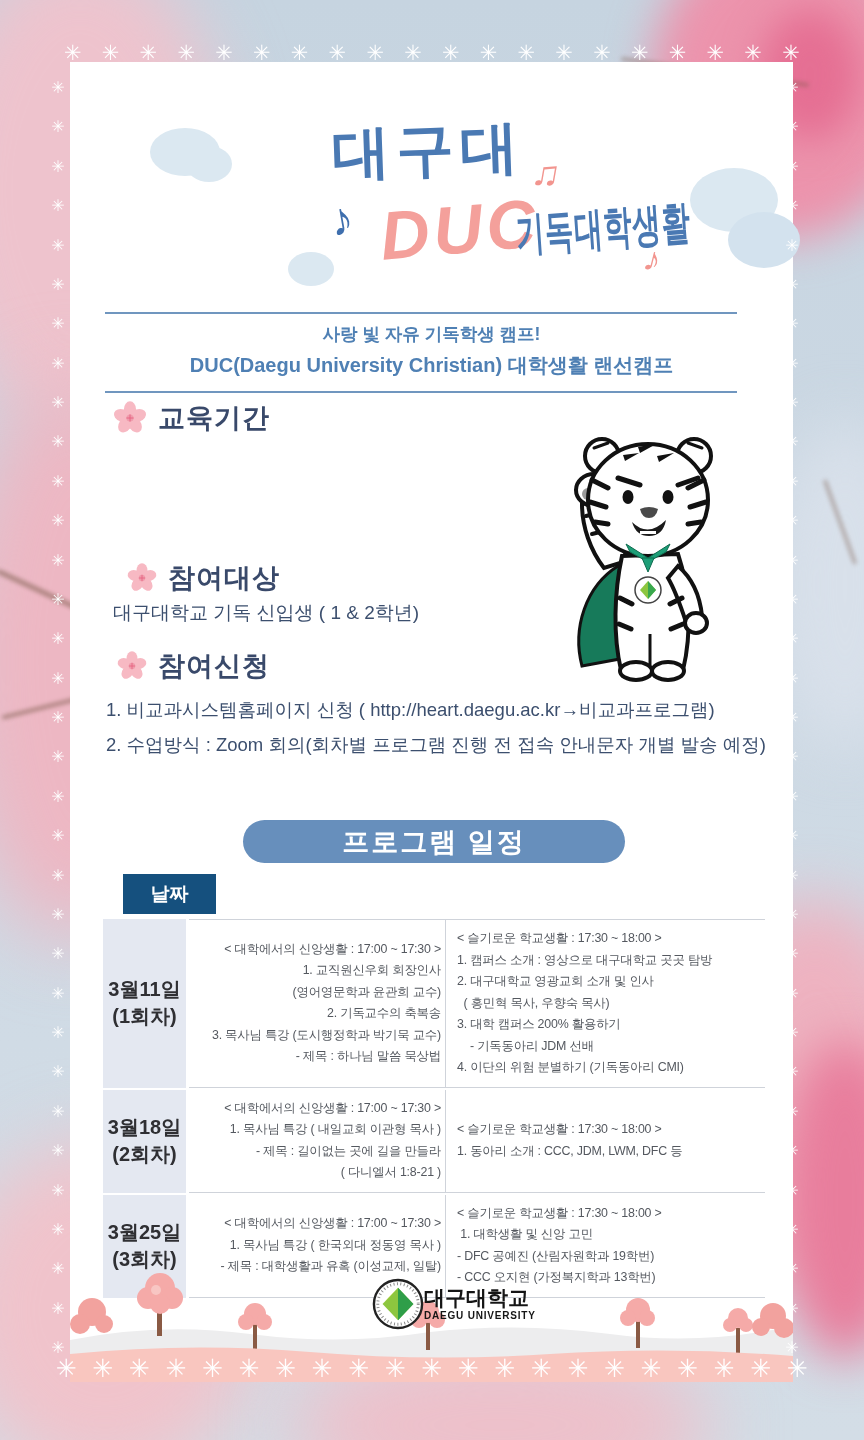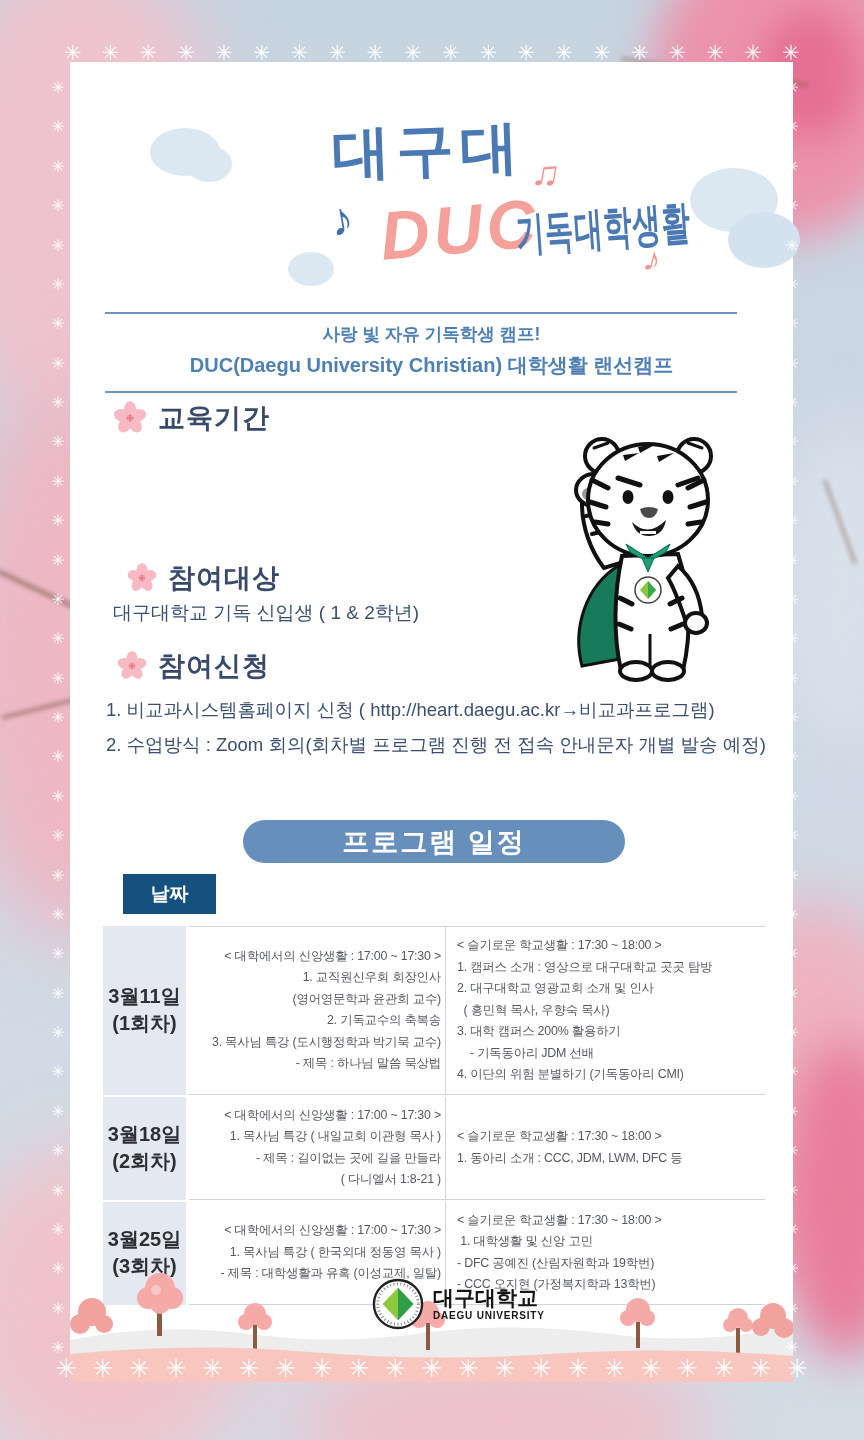--- a/index.html
+++ b/index.html
@@ -56,36 +56,36 @@
   .sec-lines{position:absolute;z-index:2;color:#3c4f6e;white-space:pre-line;}
   .l-edu{left:113px;top:452px;font-size:21px;line-height:34.5px;font-weight:500;}
   .l-target{left:113px;top:600px;font-size:19px;font-weight:500;}
   .l-apply{left:106px;top:692px;font-size:18.5px;line-height:35px;font-weight:500;white-space:pre;}
   .tiger{position:absolute;left:520px;top:418px;width:250px;height:265px;z-index:2;}
   
   .pill{position:absolute;left:243px;top:820px;width:382px;height:43px;background:#678fbc;border-radius:22px;
         display:flex;align-items:center;justify-content:center;z-index:2;}
   .pill .txt{color:#fff;font-size:27px;font-weight:800;letter-spacing:2px;}
   .table{position:absolute;left:103px;top:874px;width:662px;z-index:2;}
-  .thead{display:flex;height:40px;margin-bottom:10px;padding-left:20px;}
+  .thead{display:flex;height:40px;margin-bottom:3px;padding-left:20px;}
   .th{background:#15507e;color:#fff;font-size:19px;font-weight:700;display:flex;align-items:center;justify-content:center;}
   .th-date{width:93px;margin-right:3px;}
   .th-prog{flex:1;}
   .trow{display:flex;border-top:2px solid #fff;}
   .td-date{width:83px;background:#e4e8f1;display:flex;align-items:center;justify-content:center;text-align:center;
            font-size:20px;font-weight:700;color:#2f2f33;line-height:1.35;white-space:pre-line;}
   .td-prog{flex:1;margin-left:3px;display:flex;border-top:1px solid #cfd3da;border-bottom:1px solid #cfd3da;}
   .trow + .trow .td-prog{border-top:none;}
   .cell{font-size:12.4px;line-height:21.5px;color:#54585f;white-space:pre-wrap;letter-spacing:-0.2px;
         display:flex;flex-direction:column;justify-content:center;}
   .cell-left{width:256px;padding:8px 4px 8px 13px;text-align:right;}
   .cell-right{flex:1;border-left:1px solid #cfd3da;padding:8px 4px 8px 11px;}
   .r1{min-height:167px;} .r2{min-height:86px;} .r3{min-height:92px;}
   
-  .logo{position:absolute;left:372px;top:1278px;display:flex;align-items:center;gap:9px;z-index:3;}
+  .logo{position:absolute;left:372px;top:1278px;display:flex;align-items:center;z-index:3;}
   .emblem{width:52px;height:52px;}
   .logo-kr{font-size:21px;font-weight:800;color:#151515;line-height:1.05;}
   .logo-en{font-size:10px;font-weight:700;color:#151515;letter-spacing:0.8px;}
   .landscape{position:absolute;left:70px;top:1262px;width:723px;height:120px;z-index:2;}
 </style>
 </head>
 <body>
 
 <div class="stage">
 

